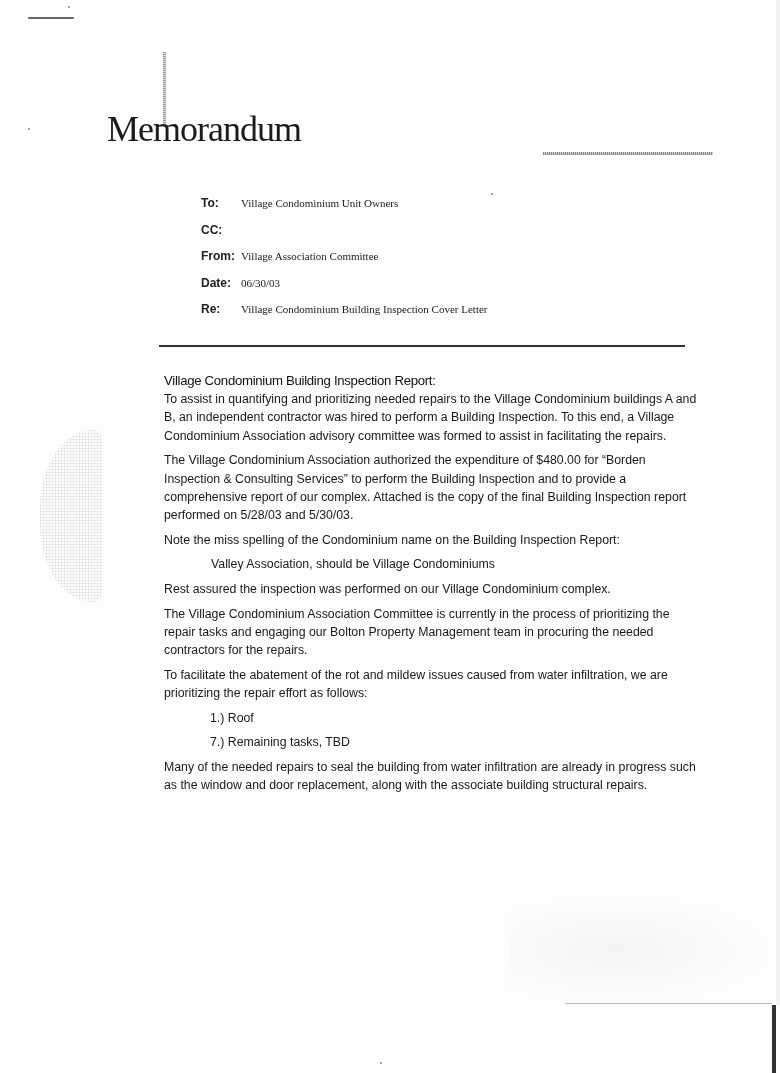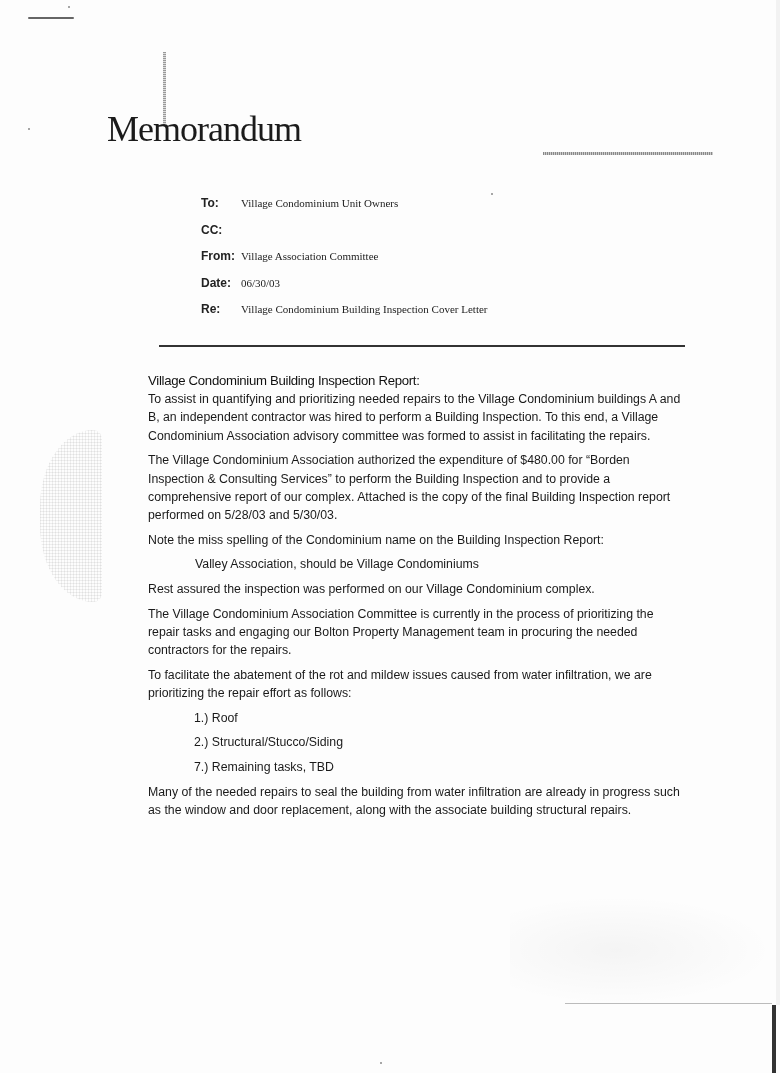--- a/index.html
+++ b/index.html
@@ -43,21 +43,21 @@
       background: #333;
     }
     .halftone {
       position: absolute; left: 40px; top: 430px; width: 62px; height: 172px;
       border-radius: 60px 10px 10px 60px / 86px 10px 10px 86px;
       background:
         repeating-linear-gradient(90deg, rgba(0,0,0,0.06) 0 1px, transparent 1px 3px),
         repeating-linear-gradient(0deg, rgba(0,0,0,0.06) 0 1px, transparent 1px 3px);
     }
     .body-text {
-      position: absolute; left: 148px; top: 372px; width: 540px;
+      position: absolute; left: 164px; top: 372px; width: 540px;
       font-family: "Liberation Sans", sans-serif; font-size: 12.3px; line-height: 18.2px;
       color: #1a1a1a;
     }
     .section-heading {
       font-size: 13.2px; font-weight: normal; margin: 0; color: #111;
       letter-spacing: -0.3px;
     }
     .body-text p { margin: 0 0 6.5px 0; }
     .indent { padding-left: 47px; }
     .list-item { padding-left: 46px; margin: 0 0 7px 0; }
@@ -118,21 +118,20 @@
   <div class="body-text">
     <h2 class="section-heading">Village Condominium Building Inspection Report:</h2>
     <p>To assist in quantifying and prioritizing needed repairs to the Village Condominium buildings A and B, an independent contractor was hired to perform a Building Inspection. To this end, a Village Condominium Association advisory committee was formed to assist in facilitating the repairs.</p>
     <p>The Village Condominium Association authorized the expenditure of $480.00 for “Borden Inspection &amp; Consulting Services” to perform the Building Inspection and to provide a comprehensive report of our complex. Attached is the copy of the final Building Inspection report performed on 5/28/03 and 5/30/03.</p>
     <p>Note the miss spelling of the Condominium name on the Building Inspection Report:</p>
     <p class="indent">Valley Association, should be Village Condominiums</p>
     <p>Rest assured the inspection was performed on our Village Condominium complex.</p>
     <p>The Village Condominium Association Committee is currently in the process of prioritizing the repair tasks and engaging our Bolton Property Management team in procuring the needed contractors for the repairs.</p>
     <p>To facilitate the abatement of the rot and mildew issues caused from water infiltration, we are prioritizing the repair effort as follows:</p>
     <p class="list-item">1.) Roof</p>
-    <p class="list-item">2.) Structural/Stucco/Siding</p>
     <p class="list-item">7.) Remaining tasks, TBD</p>
     <p>Many of the needed repairs to seal the building from water infiltration are already in progress such as the window and door replacement, along with the associate building structural repairs.</p>
   </div>
 
   <div class="scan-shadow"></div>
   <div class="fold-line"></div>
   <div class="edge-line"></div>
   <div class="speck" style="left:68px;top:6px"></div>
   <div class="speck" style="left:28px;top:128px"></div>
   <div class="speck" style="left:491px;top:193px"></div>

